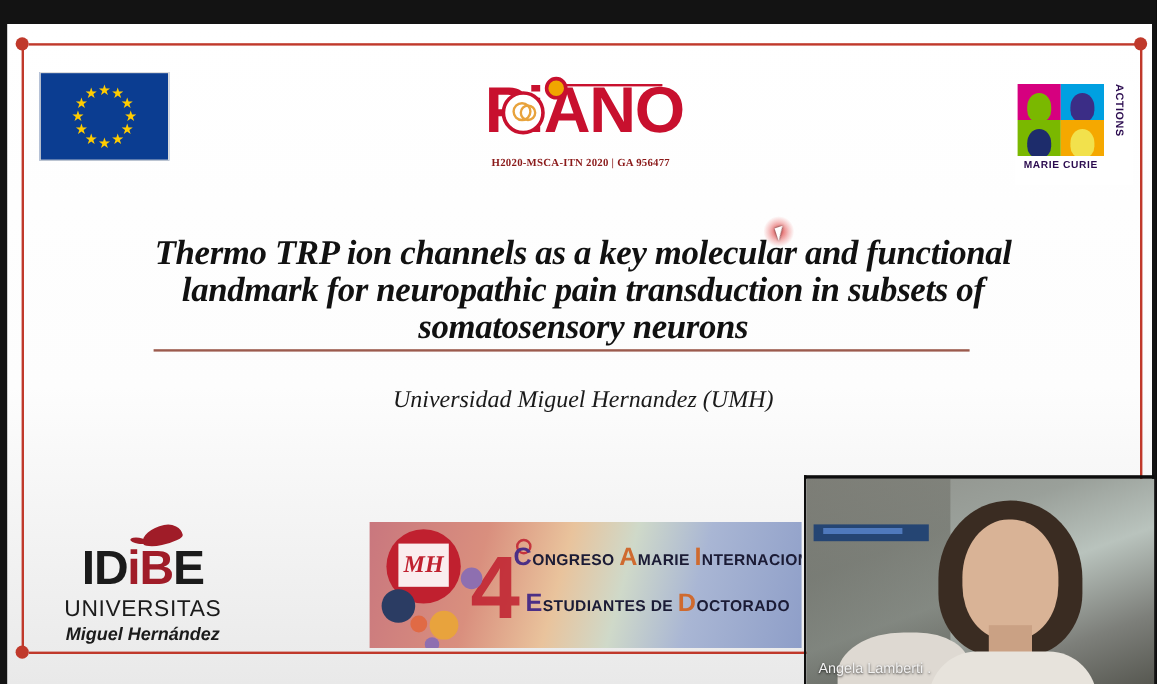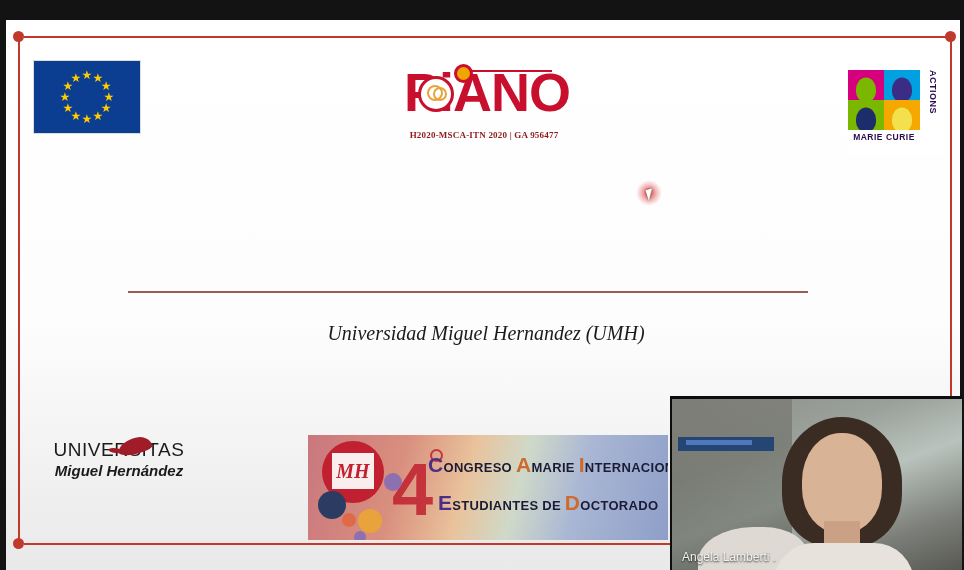--- a/index.html
+++ b/index.html
@@ -208,28 +208,30 @@
             <div class="mc-face" style="background:#1d2c6b"></div>
           </div>
         <div class="mc-q" style="background:#f5a800">
             <div class="mc-face" style="background:#f2e14c"></div>
           </div>
       </div>
       <div class="mc-name">MARIE CURIE</div>
       <div class="mc-actions">ACTIONS</div>
     </div>
 
+    <div class="title">Thermo TRP ion channels as a key molecular and functional landmark for neuropathic pain transduction in subsets of somatosensory neurons</div>
     <div class="divider"></div>
 
     <div class="author">
       <div class="aff">Universidad Miguel Hernandez (UMH)</div>
     </div>
 
     <div class="idibe">
       <div class="idibe-leaf"></div>
+      <div class="idibe-main"><span>ID</span><span class="red">i</span><span class="red">B</span><span>E</span></div>
       <div class="idibe-uni">UNIVERSITAS</div>
       <div class="idibe-mh">Miguel Hernández</div>
     </div>
 
     <div class="congress">
       <div class="cg-circ"></div>
       <div class="cg-mh">
           <span>MH</span>
         </div>
       <div class="cg-four">4</div>

